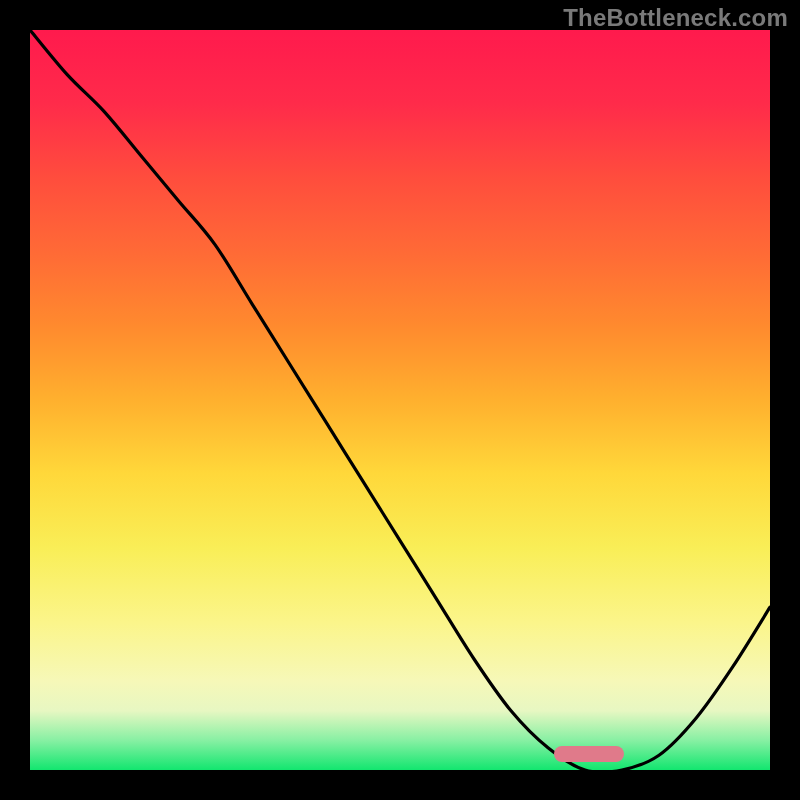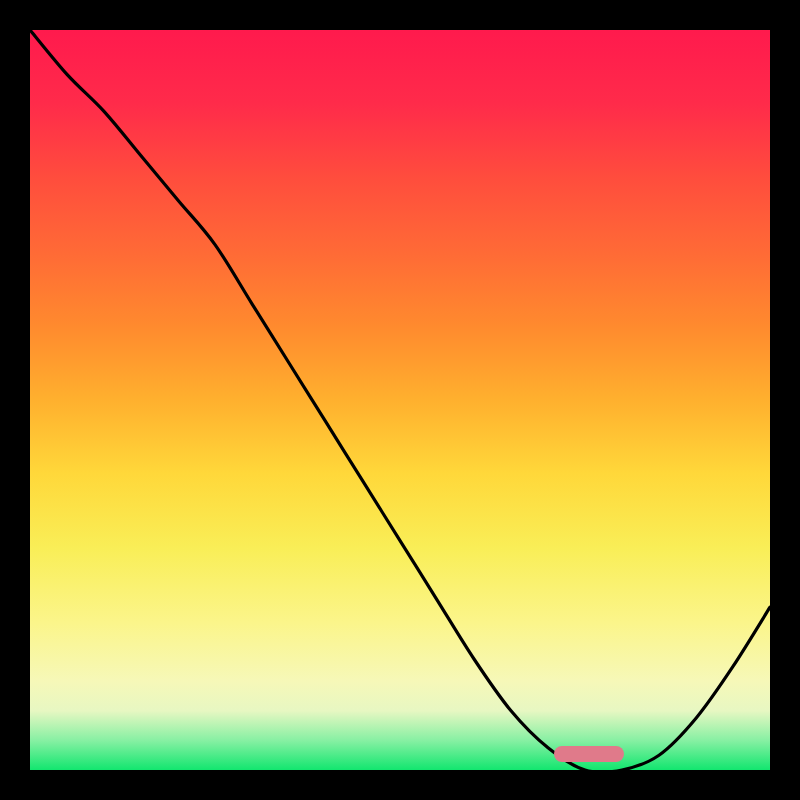--- a/index.html
+++ b/index.html
@@ -65,20 +65,21 @@
     position: absolute;
     background: #e07a8a;
     border-radius: 10px;
     z-index: 3;
   }
 </style>
 </head>
 <body>
 
 <div class="outer">
+  <div class="watermark">TheBottleneck.com</div>
 
   <div class="plot">
     <div class="plot-bg"></div>
 
     <svg class="overlay" viewBox="0 0 740 740" preserveAspectRatio="none">
       <path d="M 0.0 0.0 C 6.2 7.4, 24.7 30.8, 37.0 44.4 C 49.3 58.0, 61.7 67.8, 74.0 81.4 C 86.3 95.0, 98.7 111.0, 111.0 125.8 C 123.3 140.6, 135.7 155.4, 148.0 170.2 C 160.3 185.0, 172.7 197.3, 185.0 214.6 C 197.3 231.9, 209.7 254.1, 222.0 273.8 C 234.3 293.5, 246.7 313.3, 259.0 333.0 C 271.3 352.7, 283.7 372.5, 296.0 392.2 C 308.3 411.9, 320.7 431.7, 333.0 451.4 C 345.3 471.1, 357.7 490.9, 370.0 510.6 C 382.3 530.3, 394.7 550.1, 407.0 569.8 C 419.3 589.5, 431.7 610.5, 444.0 629.0 C 456.3 647.5, 468.7 666.0, 481.0 680.8 C 493.3 695.6, 505.7 707.9, 518.0 717.8 C 530.3 727.7, 542.7 736.3, 555.0 740.0 C 567.3 743.7, 579.7 742.5, 592.0 740.0 C 604.3 737.5, 616.7 733.8, 629.0 725.2 C 641.3 716.6, 653.7 703.0, 666.0 688.2 C 678.3 673.4, 690.7 654.9, 703.0 636.4 C 715.3 617.9, 733.8 587.1, 740.0 577.2" id="curve-path" fill="none" stroke="#000" stroke-width="3.2" stroke-linejoin="round" stroke-linecap="round"></path>
     </svg>
 
     <div class="marker" id="marker-pill" style="left: 523.55px; top: 715.58px; width: 70.3px; height: 16.28px; background: rgb(224, 122, 138); border-radius: 10px;"></div>
   </div>

